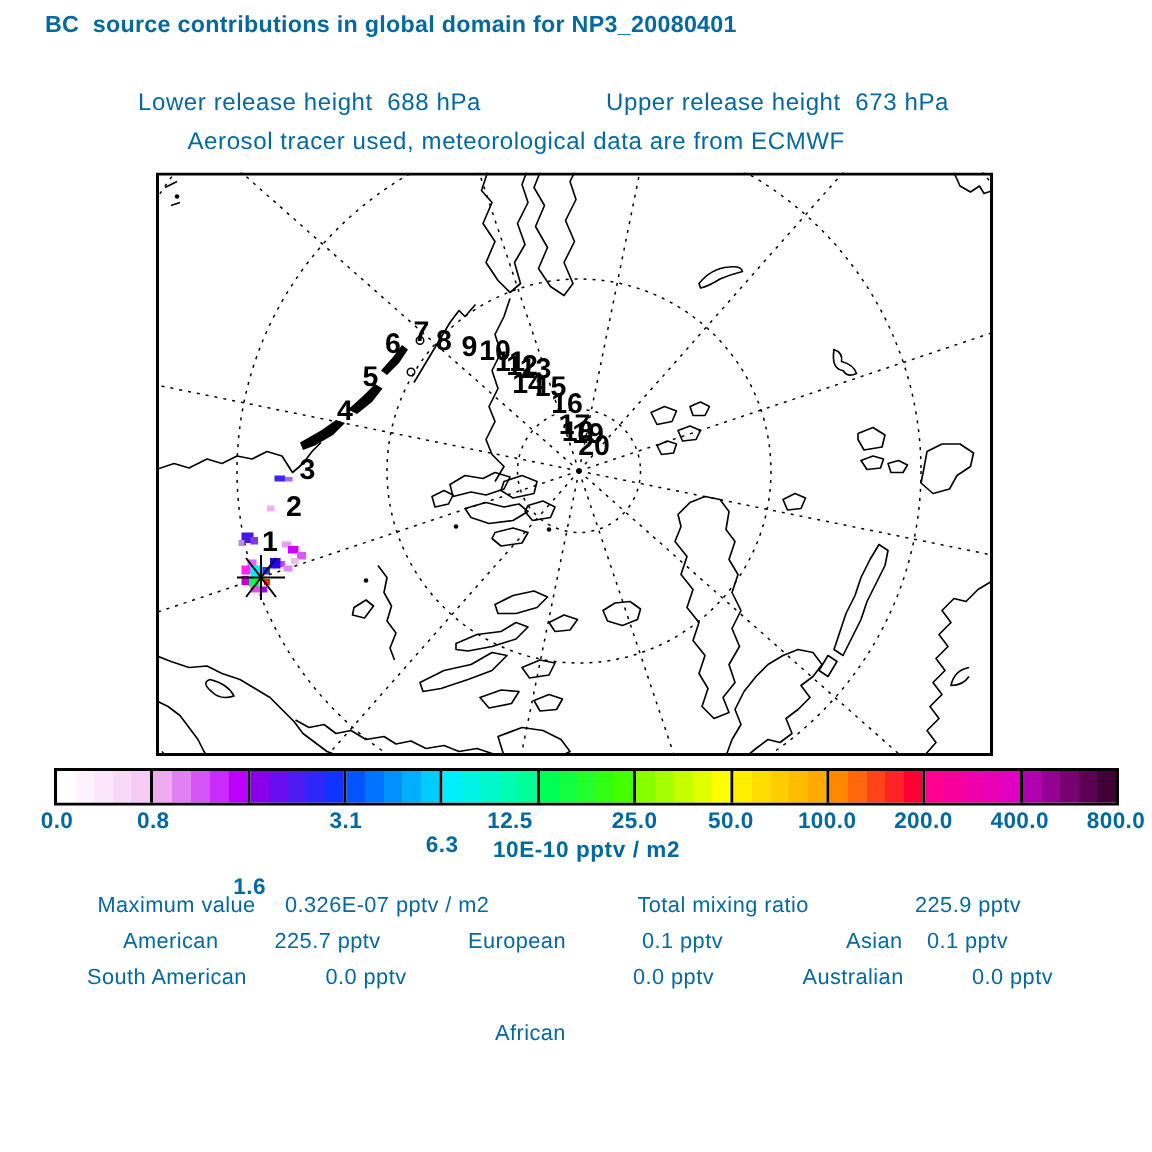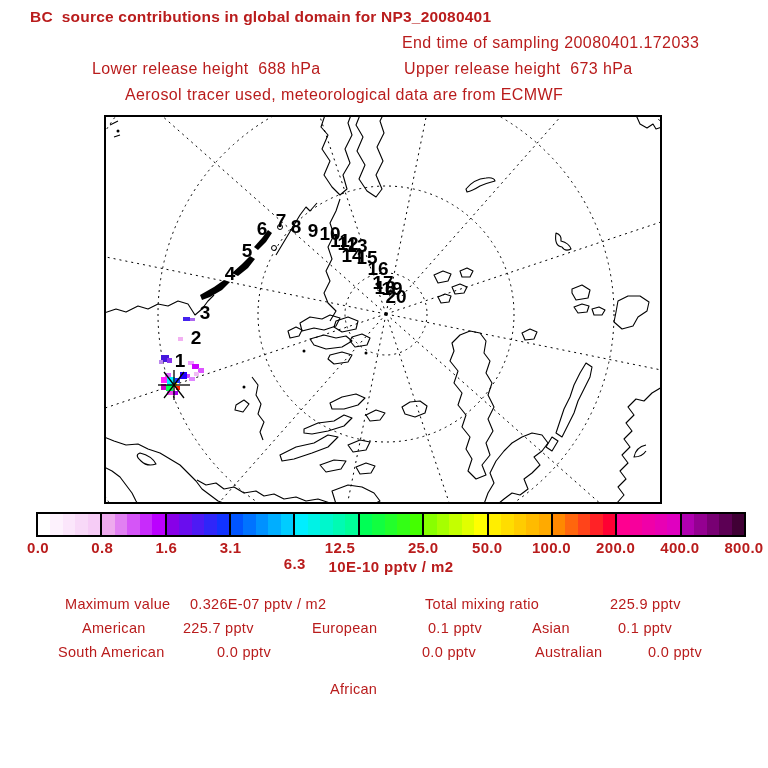--- a/index.html
+++ b/index.html
@@ -1,17 +1,17 @@
 <!DOCTYPE html>
 <html><head>
 <meta charset="utf-8">
 <style>
   html,body{margin:0;padding:0;background:#fff;}
   #page{position:relative;width:768px;height:768px;background:#ffffff;overflow:hidden;
-        font-family:"Liberation Sans",sans-serif;color:#b91c1c;}
+        font-family:"Liberation Sans",sans-serif;color:#0369a1;}
   .hdr{position:absolute;white-space:pre;}
   #title{left:30px;top:8px;font-size:15.5px;font-weight:bold;letter-spacing:.2px;}
   .l2{top:34px;font-size:16px;letter-spacing:.4px;}
   .l3{top:60px;font-size:16px;letter-spacing:.4px;}
   .l4{top:86px;font-size:16px;letter-spacing:.4px;}
   #map-wrap{position:absolute;left:104px;top:115px;width:558px;height:389px;}
   #colorbar{position:absolute;left:36px;top:512px;width:710px;height:25px;
             border:2px solid #000;box-sizing:border-box;display:flex;}
   .cb-seg{flex:1 1 0;height:100%;border-right:2px solid #000;box-sizing:border-box;}
   .cb-seg:last-child{border-right:none;}
@@ -20,21 +20,20 @@
   #unit-label{position:absolute;left:391px;top:558px;transform:translateX(-50%);
         font-size:15px;font-weight:bold;letter-spacing:.4px;}
   .stat{position:absolute;font-size:14.5px;letter-spacing:.3px;white-space:pre;}
   svg text{font-family:"Liberation Sans",sans-serif;}
 </style>
 </head>
 <body>
 
 <div id="page">
   <div id="title" class="hdr">BC  source contributions in global domain for NP3_20080401</div>
-  <div class="hdr l2" style="left:402px">End time of sampling 20080401.172033</div>
   <div class="hdr l3" style="left:92px">Lower release height  688 hPa</div>
   <div class="hdr l3" style="left:404px">Upper release height  673 hPa</div>
   <div class="hdr l4" style="left:125px">Aerosol tracer used, meteorological data are from ECMWF</div>
 
   <div id="map-wrap"><svg width="558" height="389" viewBox="0 0 558 389" xmlns="http://www.w3.org/2000/svg">
         <rect x="1" y="1" width="556" height="387" fill="none" stroke="#000" stroke-width="2"></rect>
         <g stroke="#000" stroke-width="1" fill="none" stroke-dasharray="2 4">
           <circle cx="282" cy="199" r="41"></circle>
           <circle cx="282" cy="199" r="128"></circle>
           <circle cx="282" cy="199" r="228"></circle>
@@ -174,42 +173,42 @@
       <div class="cb-seg" style="background: linear-gradient(90deg, rgb(0, 255, 85) 0%, rgb(0, 255, 85) 20%, rgb(17, 255, 64) 20%, rgb(17, 255, 64) 40%, rgb(34, 255, 43) 40%, rgb(34, 255, 43) 60%, rgb(51, 255, 21) 60%, rgb(51, 255, 21) 80%, rgb(68, 255, 0) 80%, rgb(68, 255, 0) 100%);"></div>
       <div class="cb-seg" style="background: linear-gradient(90deg, rgb(136, 255, 0) 0%, rgb(136, 255, 0) 20%, rgb(166, 255, 0) 20%, rgb(166, 255, 0) 40%, rgb(196, 255, 0) 40%, rgb(196, 255, 0) 60%, rgb(225, 255, 0) 60%, rgb(225, 255, 0) 80%, rgb(255, 255, 0) 80%, rgb(255, 255, 0) 100%);"></div>
       <div class="cb-seg" style="background: linear-gradient(90deg, rgb(255, 238, 0) 0%, rgb(255, 238, 0) 20%, rgb(255, 221, 0) 20%, rgb(255, 221, 0) 40%, rgb(255, 204, 0) 40%, rgb(255, 204, 0) 60%, rgb(255, 187, 0) 60%, rgb(255, 187, 0) 80%, rgb(255, 170, 0) 80%, rgb(255, 170, 0) 100%);"></div>
       <div class="cb-seg" style="background: linear-gradient(90deg, rgb(255, 136, 0) 0%, rgb(255, 136, 0) 20%, rgb(255, 102, 13) 20%, rgb(255, 102, 13) 40%, rgb(255, 68, 26) 40%, rgb(255, 68, 26) 60%, rgb(255, 34, 38) 60%, rgb(255, 34, 38) 80%, rgb(255, 0, 51) 80%, rgb(255, 0, 51) 100%);"></div>
       <div class="cb-seg" style="background: linear-gradient(90deg, rgb(255, 0, 144) 0%, rgb(255, 0, 144) 20%, rgb(247, 0, 156) 20%, rgb(247, 0, 156) 40%, rgb(240, 0, 168) 40%, rgb(240, 0, 168) 60%, rgb(232, 0, 180) 60%, rgb(232, 0, 180) 80%, rgb(224, 0, 192) 80%, rgb(224, 0, 192) 100%);"></div>
       <div class="cb-seg" style="background: linear-gradient(90deg, rgb(176, 0, 176) 0%, rgb(176, 0, 176) 20%, rgb(148, 0, 145) 20%, rgb(148, 0, 145) 40%, rgb(120, 0, 115) 40%, rgb(120, 0, 115) 60%, rgb(92, 0, 84) 60%, rgb(92, 0, 84) 80%, rgb(64, 0, 53) 80%, rgb(64, 0, 53) 100%);"></div>
     </div>
   <div id="ticks">
       <span class="tick" style="left: 38px;">0.0</span>
       <span class="tick" style="left: 102.182px;">0.8</span>
-      <span class="tick" style="left: 166.364px;">1.6</span>
+      <span class="tick" style="left: 166.364px; margin-top: 44px;">1.6</span>
       <span class="tick" style="left: 230.545px;">3.1</span>
       <span class="tick" style="left: 294.727px; margin-top: 16px;">6.3</span>
       <span class="tick" style="left: 340px; text-align: center;">12.5</span>
       <span class="tick" style="left: 423.091px;">25.0</span>
       <span class="tick" style="left: 487.273px;">50.0</span>
       <span class="tick" style="left: 551.455px;">100.0</span>
       <span class="tick" style="left: 615.636px;">200.0</span>
       <span class="tick" style="left: 679.818px;">400.0</span>
       <span class="tick" style="left: 744px;">800.0</span>
     </div>
   <div id="unit-label">10E-10 pptv / m2</div>
   <div id="stats">
       <span class="stat" style="left: 65px; top: 596px;">Maximum value</span>
       <span class="stat" style="left: 190px; top: 596px;">0.326E-07 pptv / m2</span>
       <span class="stat" style="left: 425px; top: 596px;">Total mixing ratio</span>
       <span class="stat" style="left: 610px; top: 596px;">225.9 pptv</span>
       <span class="stat" style="left: 82px; top: 620px;">American</span>
       <span class="stat" style="left: 183px; top: 620px;">225.7 pptv</span>
       <span class="stat" style="left: 312px; top: 620px;">European</span>
       <span class="stat" style="left: 428px; top: 620px;">0.1 pptv</span>
-      <span class="stat" style="left: 532px; top: 620px;">Asian</span>
+      <span class="stat" style="left: 564px; top: 620px;">Asian</span>
       <span class="stat" style="left: 618px; top: 620px;">0.1 pptv</span>
       <span class="stat" style="left: 58px; top: 644px;">South American</span>
       <span class="stat" style="left: 217px; top: 644px;">0.0 pptv</span>
       <span class="stat" style="left: 330px; top: 681px;">African</span>
       <span class="stat" style="left: 422px; top: 644px;">0.0 pptv</span>
       <span class="stat" style="left: 535px; top: 644px;">Australian</span>
       <span class="stat" style="left: 648px; top: 644px;">0.0 pptv</span>
     </div>
 </div>
 

